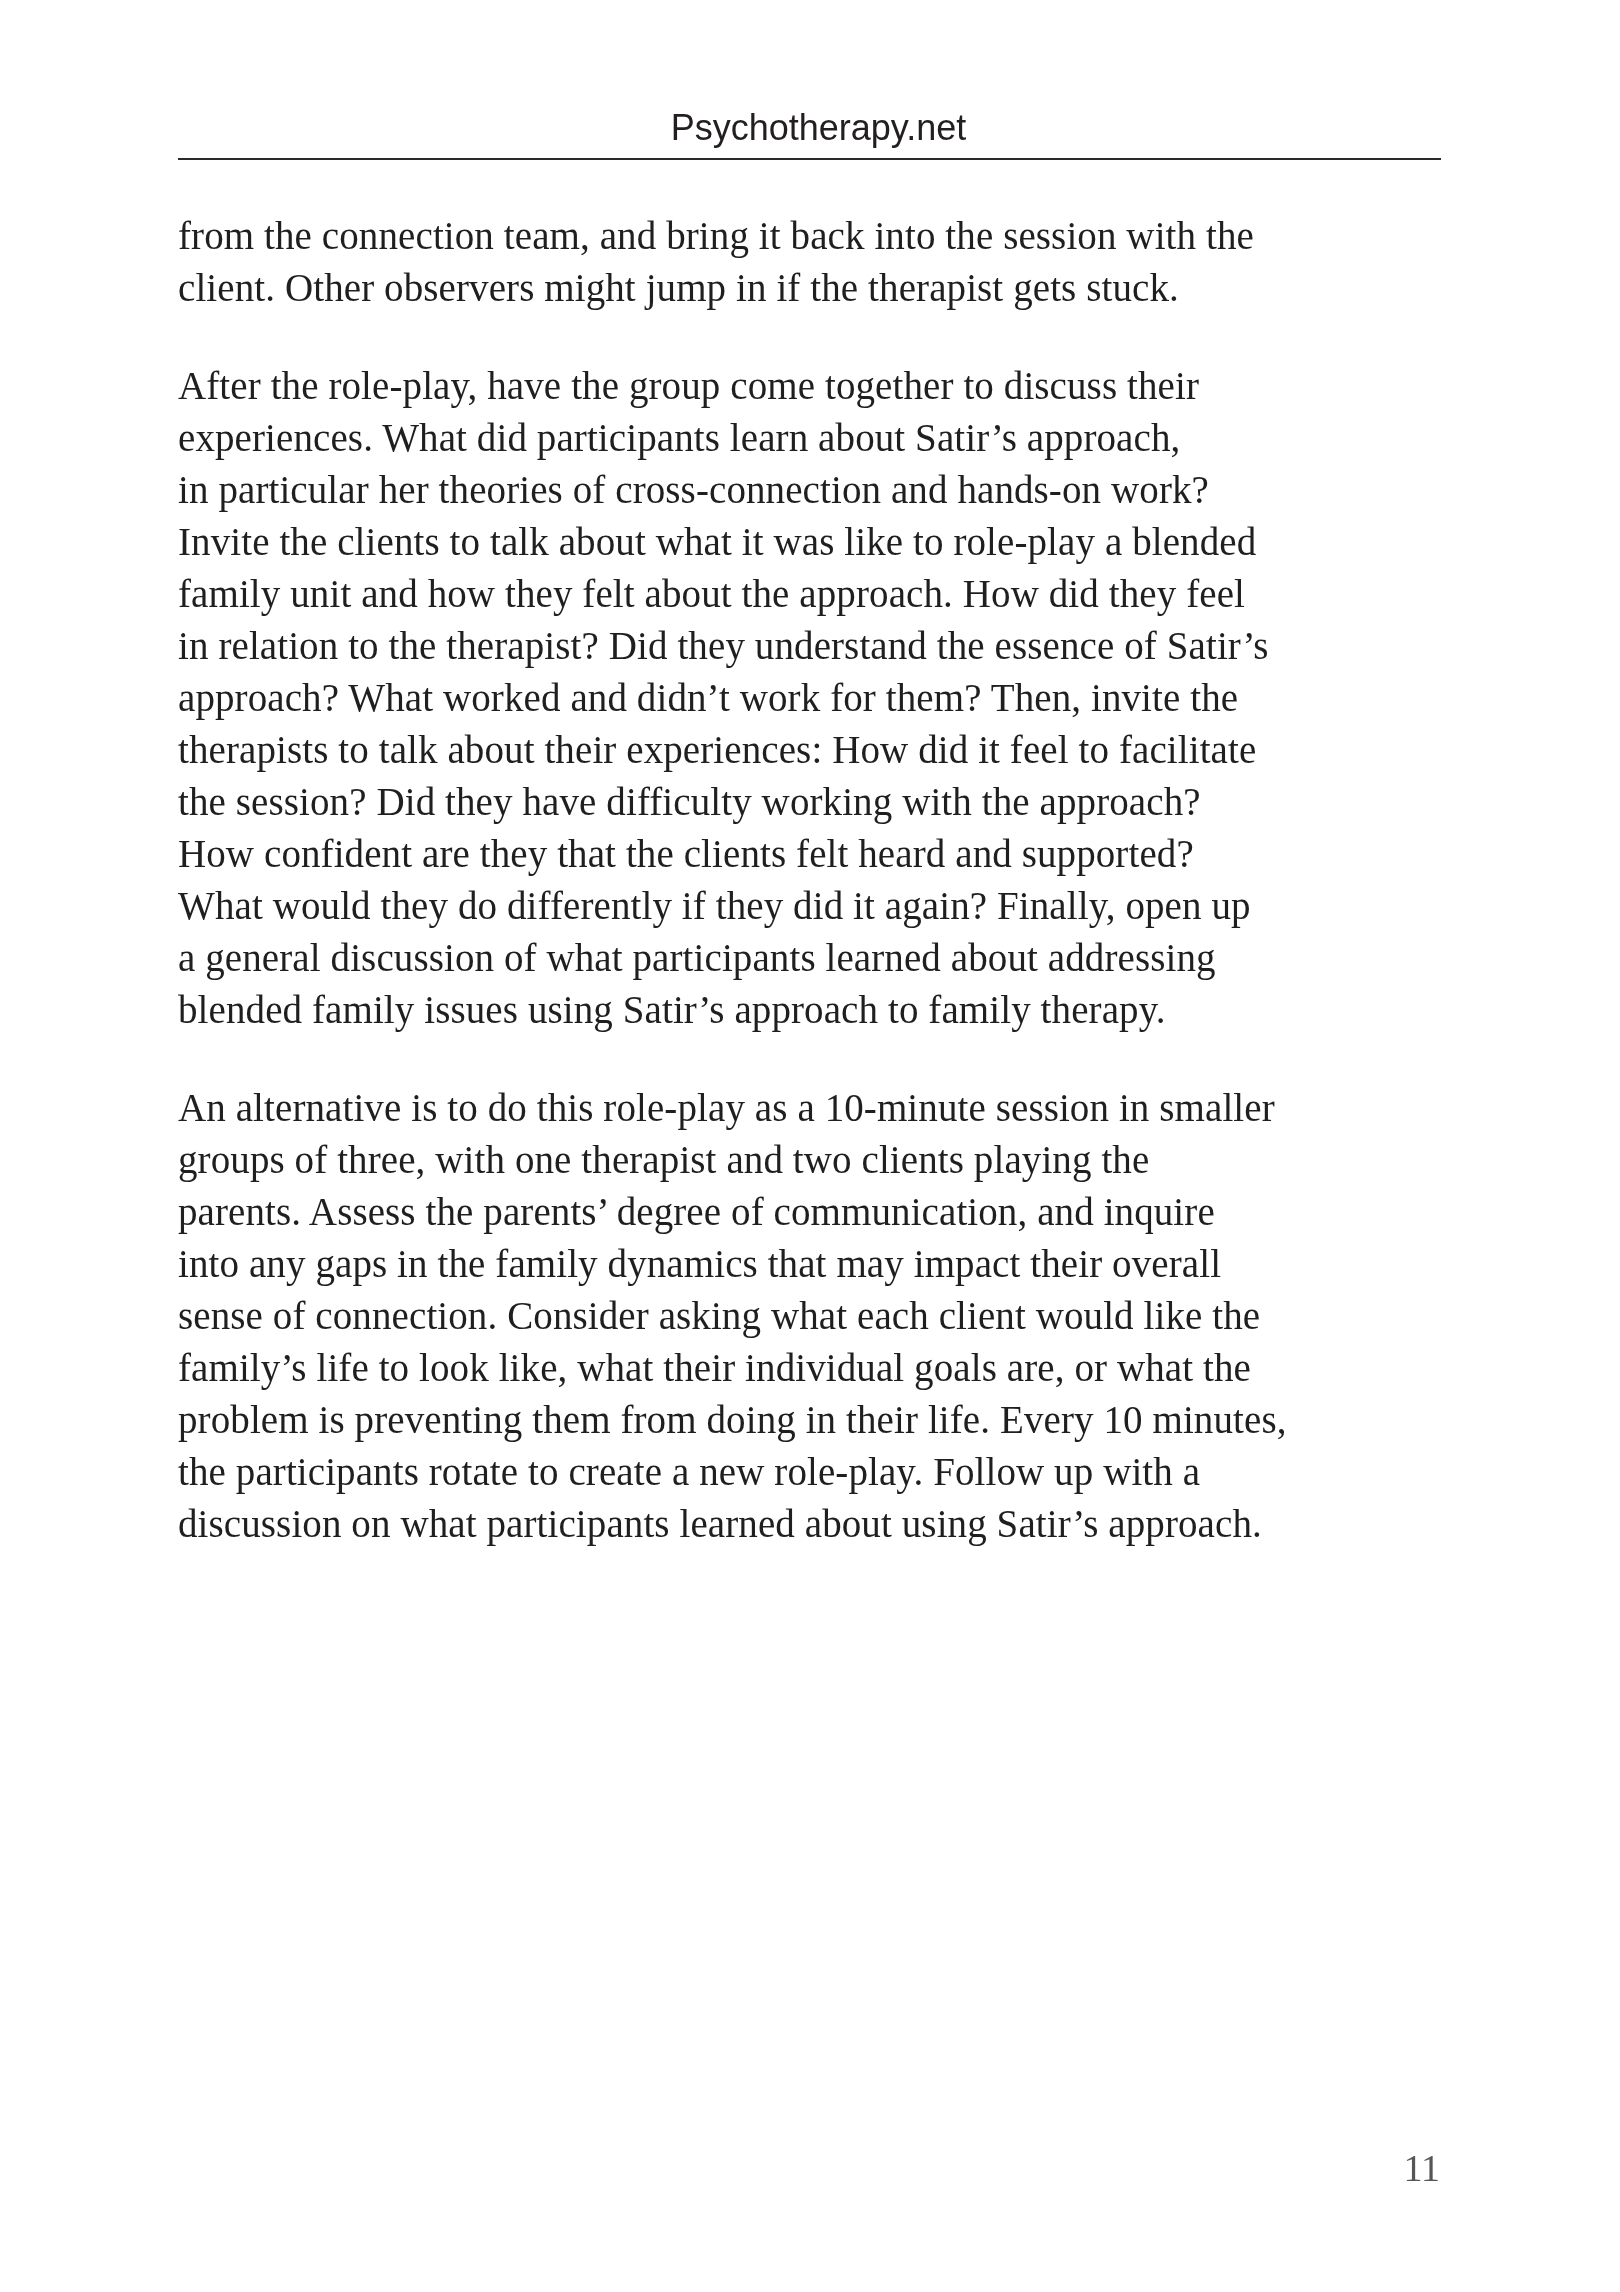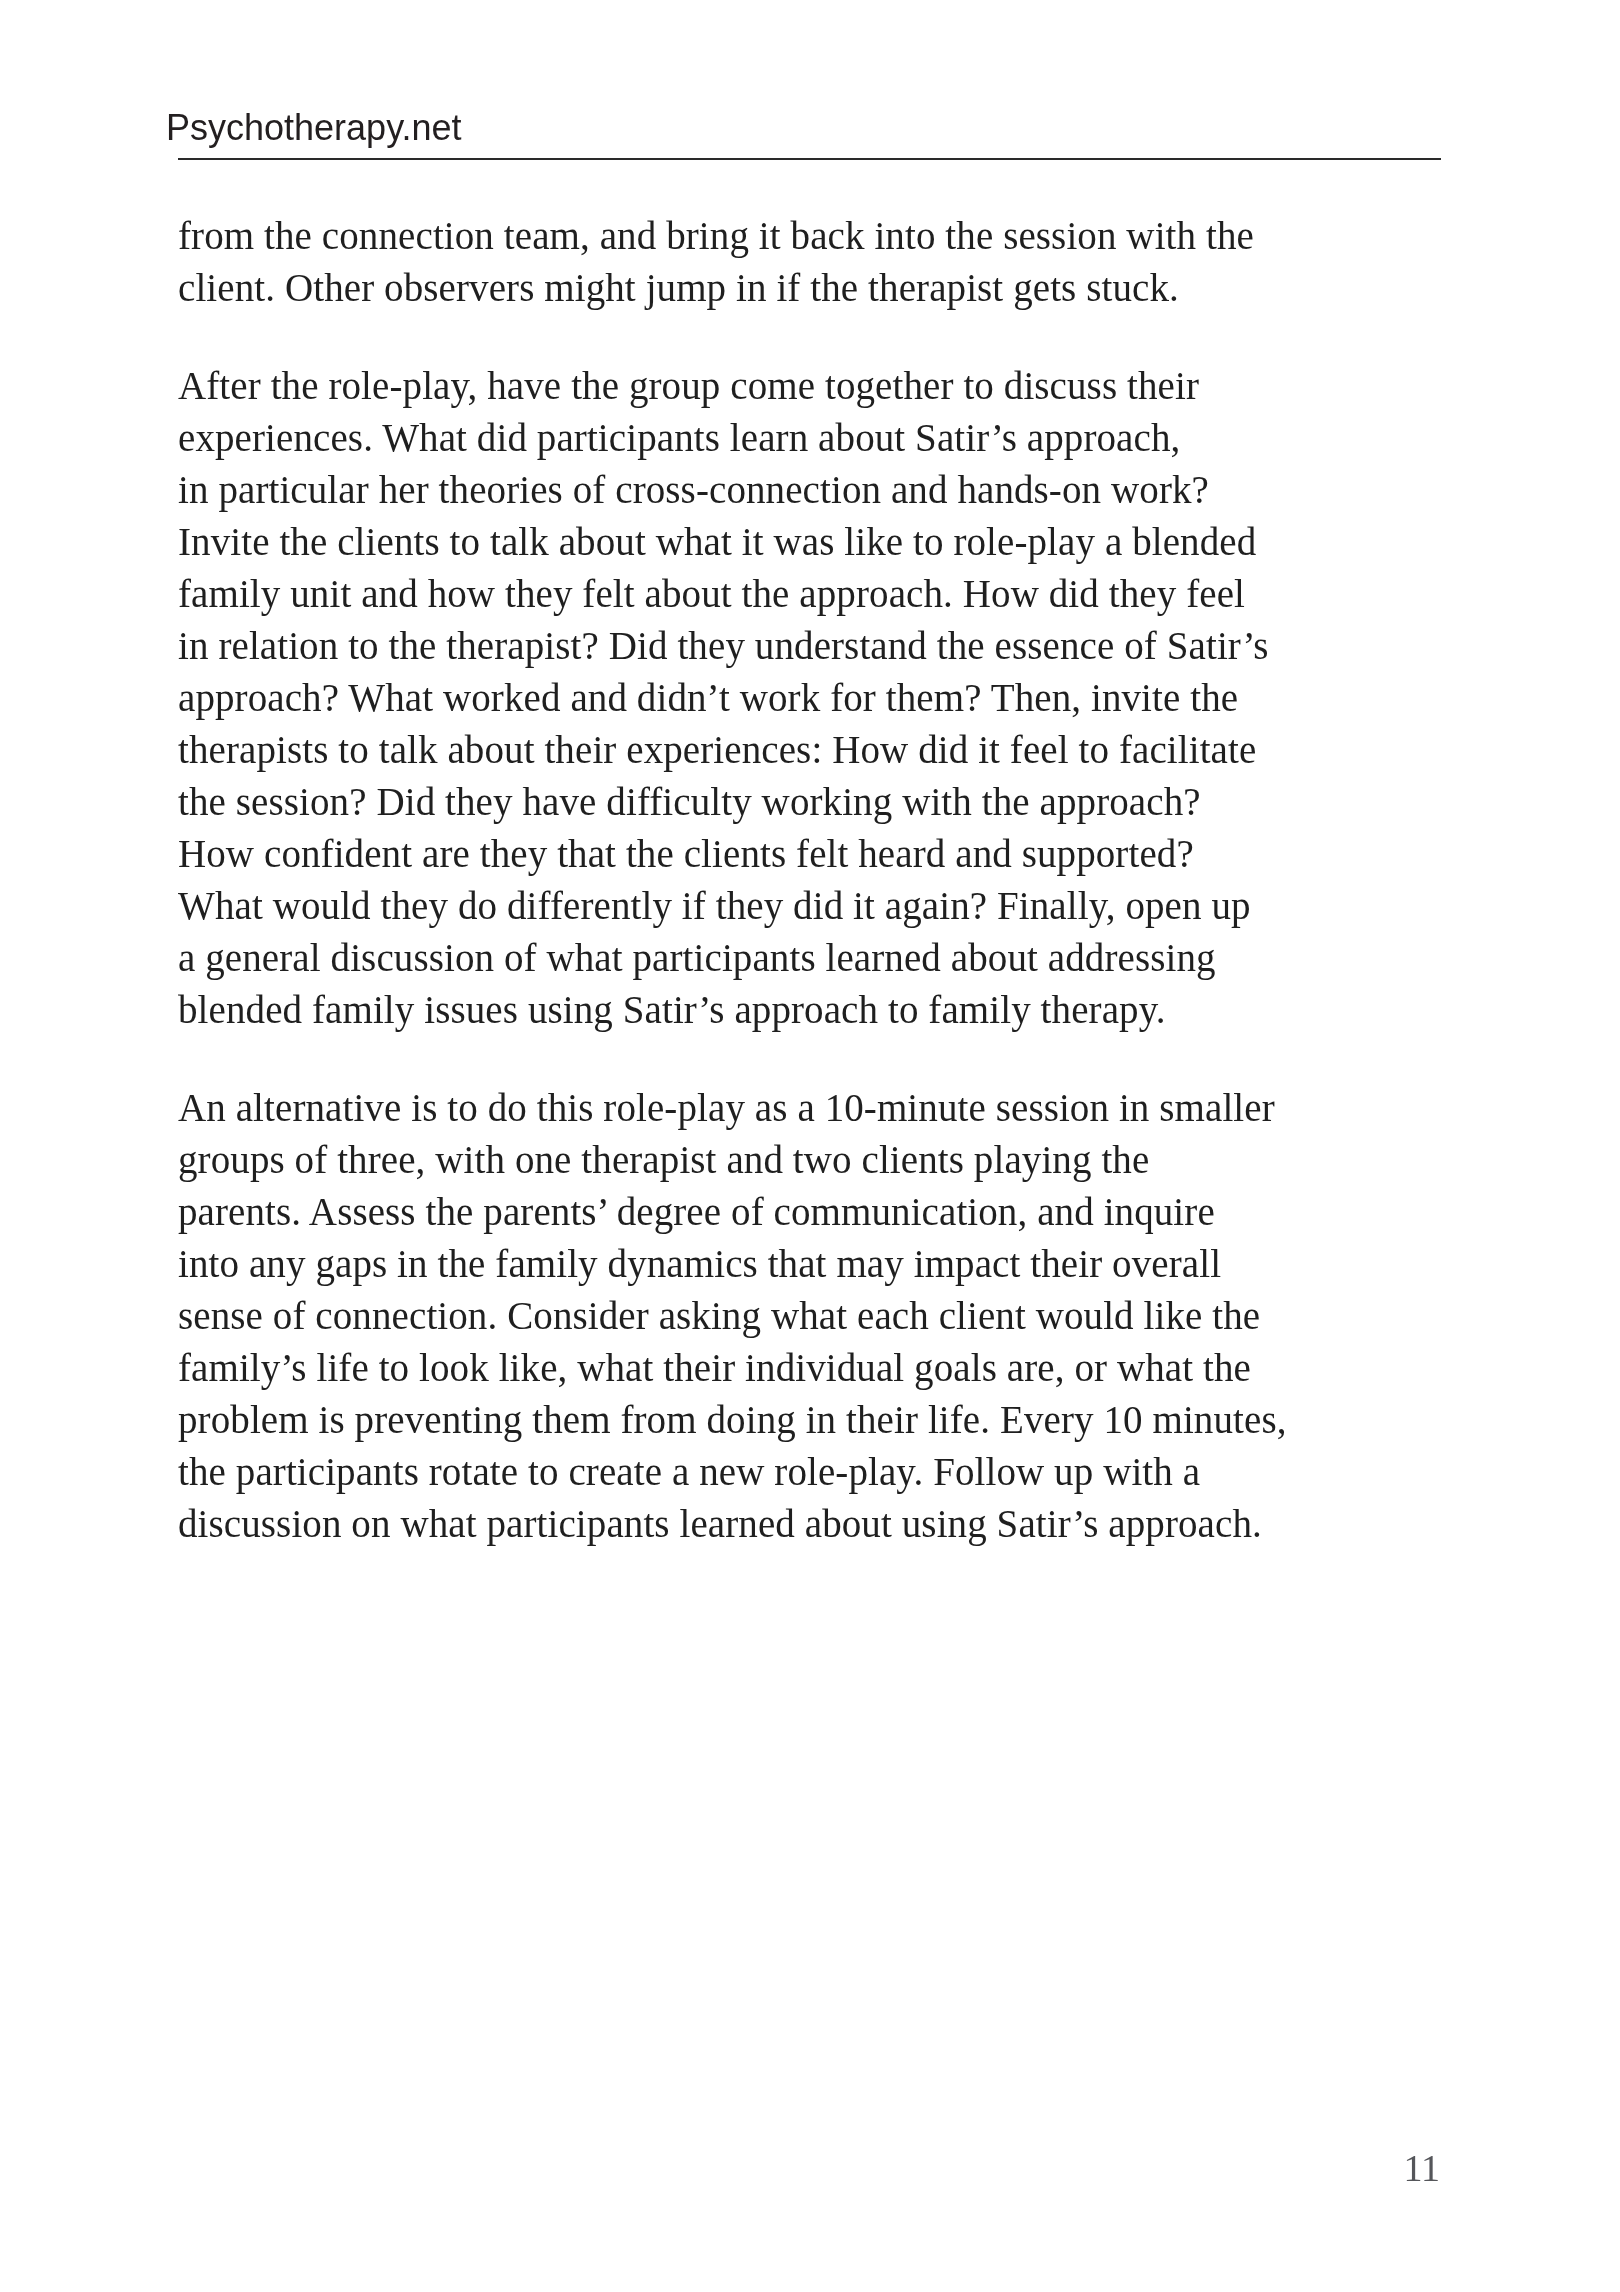--- a/index.html
+++ b/index.html
@@ -11,23 +11,23 @@
     position: relative;
     width: 1620px;
     height: 2293px;
     background: #ffffff;
     overflow: hidden;
     font-family: "Liberation Serif", serif;
   }
   .header {
     position: absolute;
     top: 110px;
-    left: 166px;
+    left: 196px;
     right: 179px;
-    text-align: left;
+    text-align: center;
   }
   .site {
     font-family: "Liberation Sans", sans-serif;
     font-size: 36px;
     font-weight: 400;
     color: #231f20;
     letter-spacing: 0px;
     line-height: 1;
   }
   .rule {

